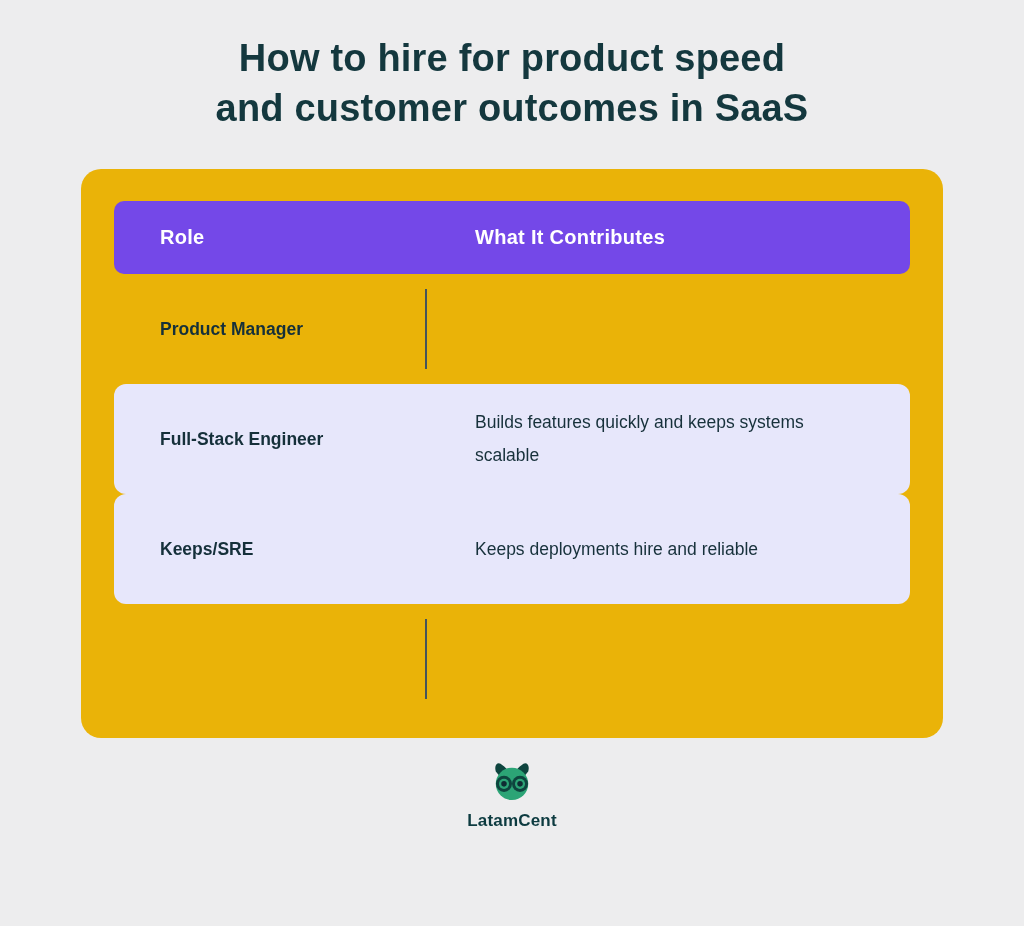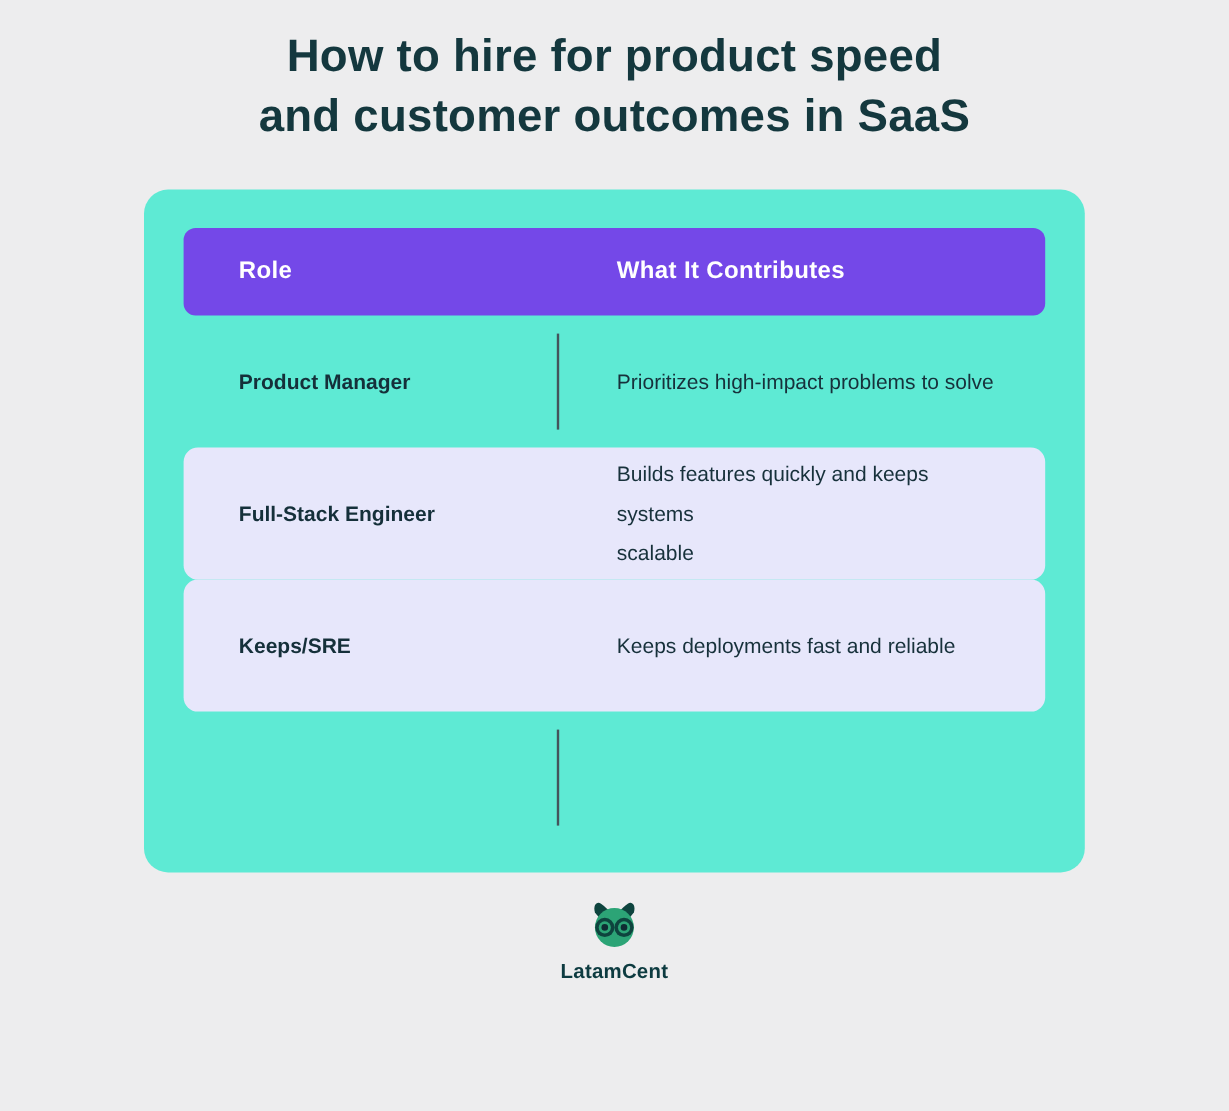--- a/index.html
+++ b/index.html
@@ -5,34 +5,34 @@
   * { margin: 0; padding: 0; box-sizing: border-box; }
   html, body {
     width: 1024px; height: 926px;
     background: #EDEDEE;
     font-family: "Liberation Sans", "DejaVu Sans", sans-serif;
     overflow: hidden;
   }
   .page { width: 1024px; height: 926px; position: relative; }
 
   .title {
-    padding-top: 22px;
+    padding-top: 33px;
     text-align: center;
     font-size: 38px;
     line-height: 50px;
     font-weight: 800;
     color: #14383E;
     white-space: pre-line;
     letter-spacing: 0.2px;
   }
 
   .card {
-    width: 784px;
+    width: 862px;
     margin: 36px auto 0 auto;
-    background: #5eead4;
+    background: #eab308;
     border-radius: 20px;
     padding: 32px 33px 24px 33px;
   }
 
   .table { width: 100%; }
 
   .thead {
     display: flex;
     align-items: center;
     height: 73px;
@@ -119,33 +119,32 @@
     <div class="table">
 
       <div class="thead">
         <div class="col-role">Role</div>
         <div class="col-contrib">What It Contributes</div>
       </div>
 
       <div class="row">
         <div class="divider"></div>
         <div class="col-role">Product Manager</div>
-        <div class="col-contrib">Prioritizes high-impact problems to solve</div>
       </div>
 
       <div class="row row--alt">
         <div class="col-role">Full-Stack Engineer</div>
         <div class="col-contrib">Builds features quickly and keeps systems
 scalable</div>
       </div>
 
 
       <div class="row row--alt">
         <div class="col-role">Keeps/SRE</div>
-        <div class="col-contrib">Keeps deployments fast and reliable</div>
+        <div class="col-contrib">Keeps deployments hire and reliable</div>
       </div>
 
       <div class="row">
         <div class="divider"></div>
       </div>
 
     </div>
   </div>
 
   <div class="footer">

